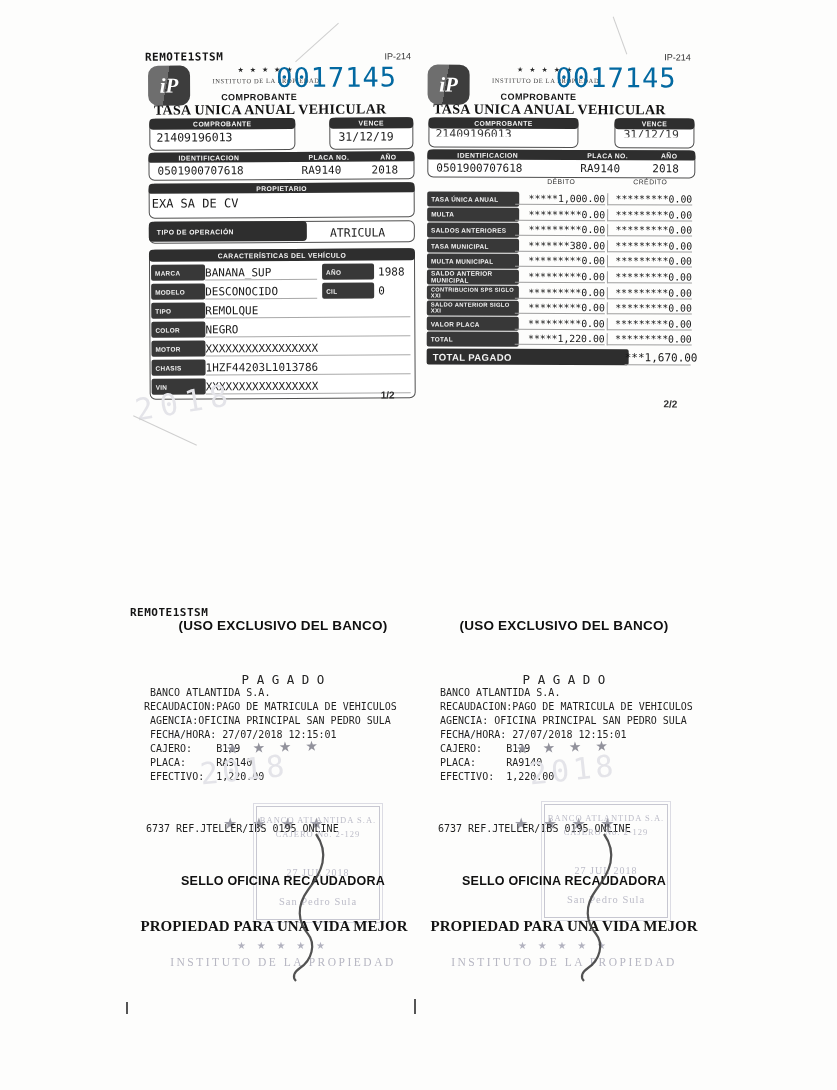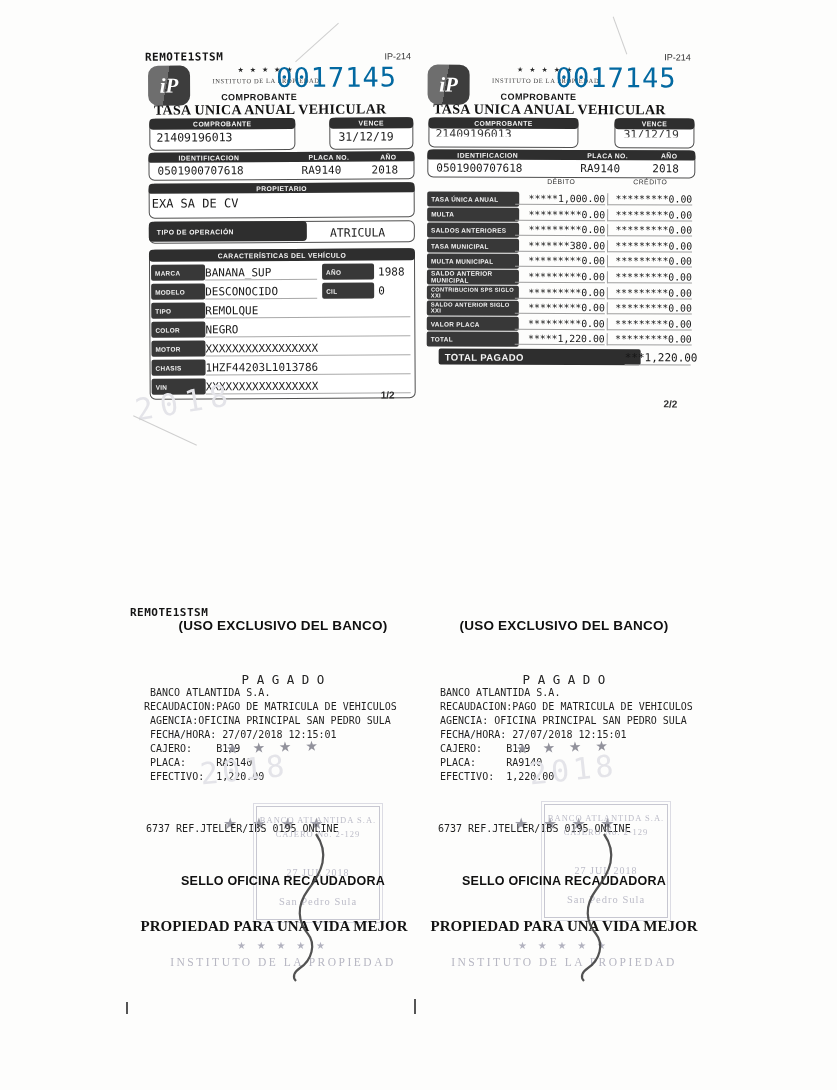--- a/index.html
+++ b/index.html
@@ -197,22 +197,22 @@
       <div class="feeval vline" style="left:180px;top:124.2px;width:84px;">*********0.00</div>
 
       <div class="lblcell" style="left:0;top:138.8px;width:88px;height:14.5px;">VALOR PLACA</div>
       <div class="feeval" style="left:88px;top:139.8px;width:90px;">*********0.00</div>
       <div class="feeval vline" style="left:180px;top:139.8px;width:84px;">*********0.00</div>
 
       <div class="lblcell" style="left:0;top:154.4px;width:88px;height:14.5px;">TOTAL</div>
       <div class="feeval" style="left:88px;top:155.4px;width:90px;">*****1,220.00</div>
       <div class="feeval vline" style="left:180px;top:155.4px;width:84px;">*********0.00</div>
 
-      <div class="bar" style="position:absolute;left:12px;top:171px;width:196px;height:16px;justify-content:flex-start;padding-left:6px;font-size:9.5px;border-radius:2px;">TOTAL PAGADO</div>
-      <div class="feeval" style="left:198px;top:173px;width:66px;font-size:11px;">***1,220.00</div>
+      <div class="bar" style="position:absolute;left:0;top:171px;width:196px;height:16px;justify-content:flex-start;padding-left:6px;font-size:9.5px;border-radius:2px;">TOTAL PAGADO</div>
+      <div class="feeval" style="left:198px;top:173px;width:66px;font-size:11px;">***1,670.00</div>
     </div>
 
     <div class="abs pgnum" style="left:240px;top:348px;">2/2</div>
   </div>
 
   <div class="bank b1">
     <div class="abs remote" style="left:2px;top:0;">REMOTE1STSM</div>
     <div class="abs bhdr" style="left:40px;top:12px;width:230px;">(USO EXCLUSIVO DEL BANCO)</div>
     <div class="abs pagado" style="left:40px;top:48px;width:230px;">P A G A D O</div>
 

